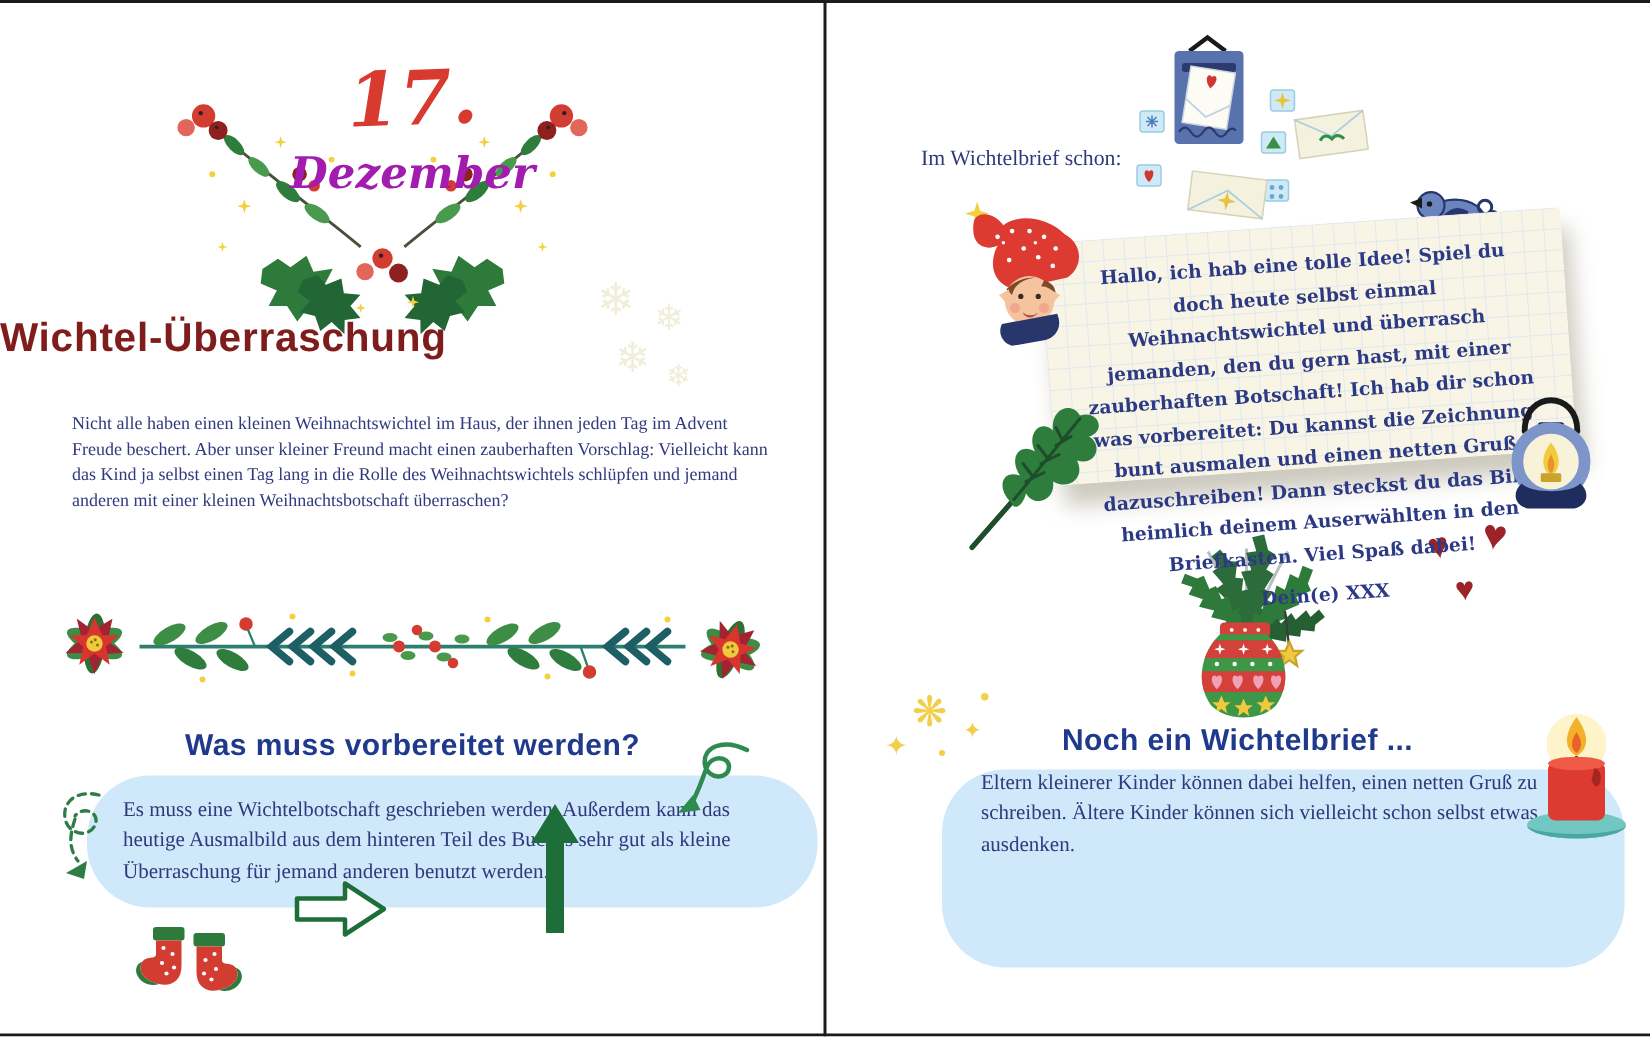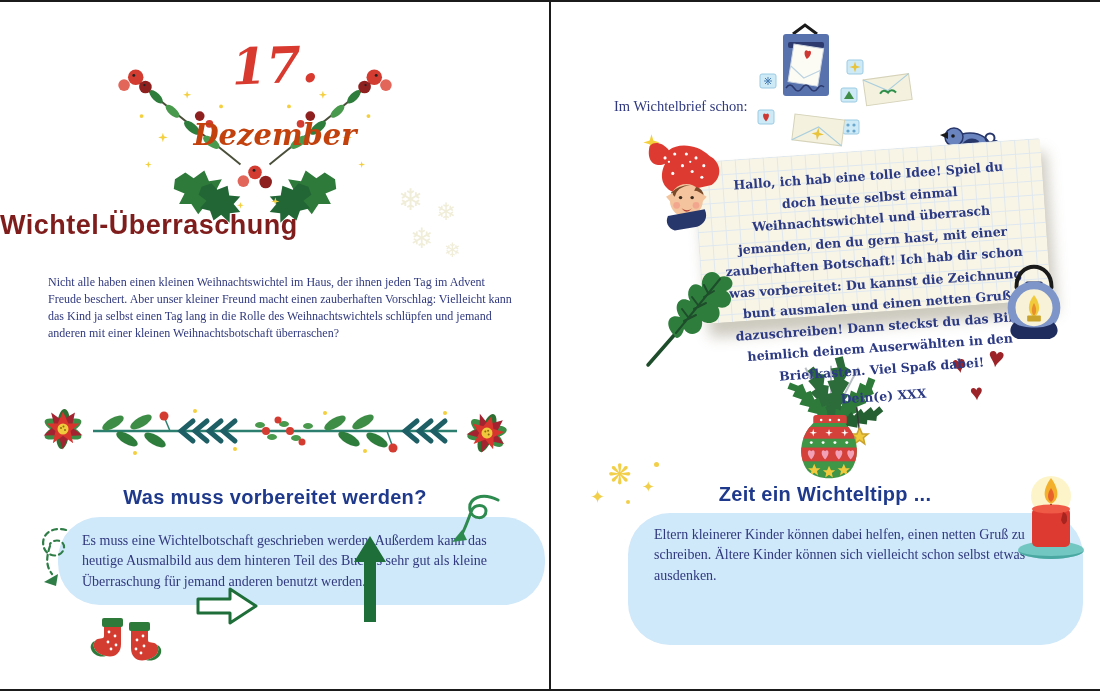--- a/index.html
+++ b/index.html
@@ -7,21 +7,21 @@
        font-family:"Liberation Serif",serif;}
   .abs{position:absolute;}
   .page{position:absolute;top:0;width:550px;height:691px;}
   #pageL{left:0;} #pageR{left:550px;}
   .edgebar{position:absolute;left:0;width:1100px;height:2px;background:#1b1b1b;z-index:30;}
   .gutter{position:absolute;top:0;left:549px;width:2px;height:691px;background:#1b1b1b;z-index:30;}
 
   .date-number{font-family:"DejaVu Serif",serif;font-style:italic;font-weight:bold;
       font-size:50px;color:#d93a30;text-align:center;width:100%;transform:rotate(-2deg);}
   .date-month{font-family:"DejaVu Serif",serif;font-style:italic;font-weight:bold;
-      font-size:29px;color:#c2410c;text-align:center;width:100%;margin-top:20px;}
+      font-size:29px;color:#a21caf;text-align:center;width:100%;}
   .page-title{font-family:"Liberation Sans",sans-serif;font-weight:bold;font-size:27px;
       color:#7f1d1d;text-align:left;width:100%;letter-spacing:.5px;}
   .body-text{font-family:"Liberation Serif",serif;color:#30397e;font-size:12px;line-height:1.42;}
   .headline{font-family:"Liberation Sans",sans-serif;font-weight:bold;font-size:20px;color:#1f3a8c;
       text-align:center;z-index:6;letter-spacing:.3px;
       text-shadow:2px 0 0 #fff,-2px 0 0 #fff,0 2px 0 #fff,0 -2px 0 #fff,
                   1.5px 1.5px 0 #fff,-1.5px 1.5px 0 #fff,1.5px -1.5px 0 #fff,-1.5px -1.5px 0 #fff;}
   .bluebox{background:#cfe8fa;border-radius:42px;z-index:2;}
   .tip-text{font-family:"Liberation Serif",serif;color:#30397e;font-size:14px;line-height:1.45;}
   .letter-label{font-family:"Liberation Serif",serif;color:#30397e;font-size:14.5px;}
@@ -340,24 +340,24 @@
   <span class="abs hrt" style="left:402px;top:352px;font-size:24px;transform:rotate(-10deg)">♥</span>
   <span class="abs hrt" style="left:438px;top:342px;font-size:28px;transform:rotate(8deg)">♥</span>
   <span class="abs hrt" style="left:420px;top:380px;font-size:22px;transform:rotate(-4deg)">♥</span>
 
   <span class="abs sparkle" style="left:58px;top:458px;font-size:28px">❋</span>
   <span class="abs sparkle" style="left:40px;top:486px;font-size:18px">✦</span>
   <span class="abs sparkle" style="left:92px;top:478px;font-size:15px">✦</span>
   <span class="abs dot" style="left:104px;top:462px;width:5px;height:5px"></span>
   <span class="abs dot" style="left:76px;top:500px;width:4px;height:4px"></span>
 
-  <div class="abs headline" style="left:0;right:0;top:483px">Zeit ein Wichteltipp ...</div>
+  <div class="abs headline" style="left:0;right:0;top:483px">Noch ein Wichtelbrief ...</div>
 
   <div class="abs bluebox" style="left:78px;top:513px;width:455px;height:132px">
-    <div class="tip-text" style="padding:12px 22px 0 26px">Eltern kleinerer Kinder können dabei helfen, einen netten Gruß zu schreiben. Ältere Kinder können sich vielleicht schon selbst etwas ausdenken.</div>
+    <div class="tip-text" style="padding:0 22px 0 26px">Eltern kleinerer Kinder können dabei helfen, einen netten Gruß zu schreiben. Ältere Kinder können sich vielleicht schon selbst etwas ausdenken.</div>
   </div>
 
   <svg class="abs z4" style="left:455px;top:472px" width="92" height="88" viewBox="0 0 92 88">
     <ellipse cx="46" cy="78" rx="33" ry="9" fill="#73c7c2"></ellipse>
     <path d="M13,78 A33,9 0 0 0 79,78 A33,6 0 0 1 13,78 Z" fill="#4aa8a2"></path>
     <circle cx="46" cy="24" r="20" fill="#fdf5c9"></circle>
     <path d="M46,6 C38,17 37,27 46,32 C55,27 54,17 46,6 Z" fill="#f2b02c"></path>
     <path d="M46,16 C42,22 42,27 46,30 C50,27 50,22 46,16 Z" fill="#e8632c"></path>
     <line x1="46" y1="32" x2="46" y2="36" stroke="#5a3a1a" stroke-width="2"></line>
     <rect x="27" y="36" width="38" height="39" rx="5" fill="#dd3a31"></rect>

